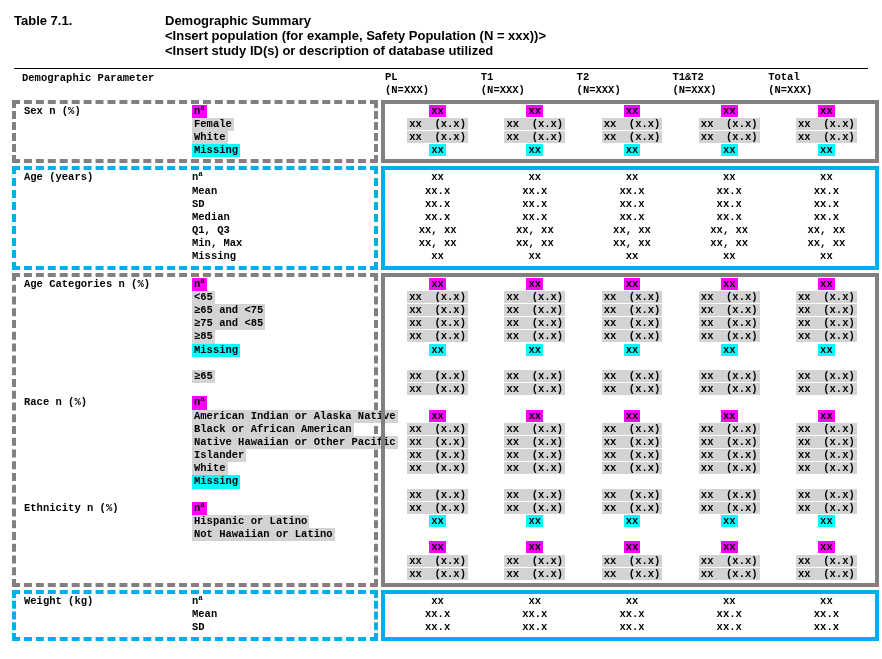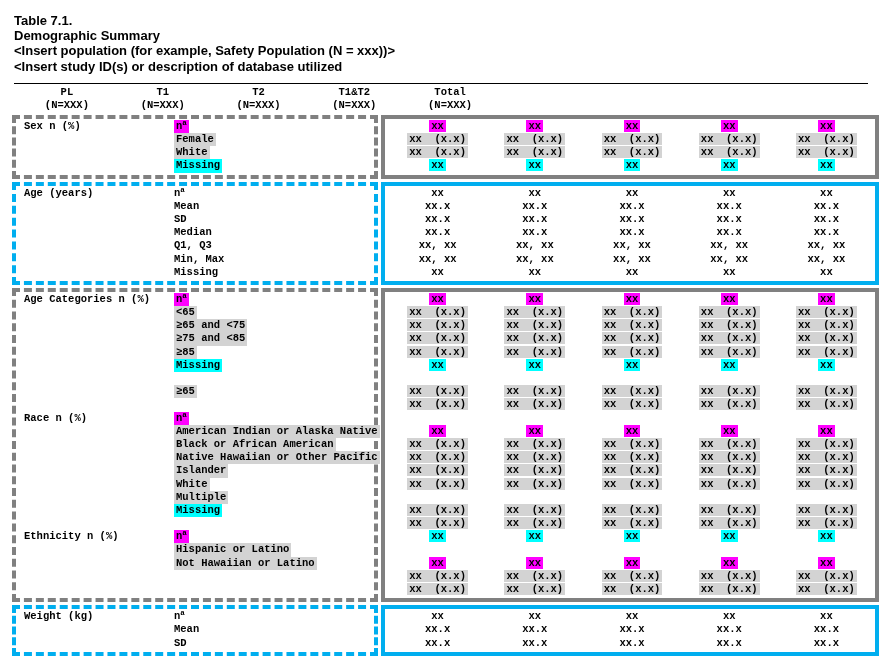--- a/index.html
+++ b/index.html
@@ -5,37 +5,37 @@
   * { margin:0; padding:0; box-sizing:border-box; }
   body { background:#fff; }
   .page {
     width:882px; height:659px; background:#ffffff; position:relative;
     overflow:hidden; font-family:"Liberation Mono","DejaVu Sans Mono",monospace;
     color:#000;
   }
   .title-block {
     display:flex; padding:13px 0 0 14px;
     font-family:"Liberation Sans","DejaVu Sans",sans-serif;
-    font-weight:bold; font-size:13px; line-height:15.2px;flex-direction:column;
+    font-weight:bold; font-size:13px; line-height:15.2px;
   }
   .table-number { width:151px; flex:none; }
   .rule { height:1px; background:#000; margin:9px 14px 0 14px; }
   .thead { display:flex; margin-left:12px; margin-top:2px;
            font-weight:bold; font-size:10.5px; }
   .thead-label { width:366px; flex:none; padding:1px 0 0 10px; line-height:13px; white-space:pre; }
   .thead-cols { width:487px; flex:none; margin-left:3px; padding:0 4px;
-                display:grid; grid-template-columns:repeat(5,1fr); text-align:center; }
+                display:grid; grid-template-columns:repeat(5,1fr); text-align:left; }
   .thead-col div { line-height:13px; white-space:pre; }
   .band { display:flex; margin-left:12px; margin-top:3px;
           font-weight:bold; font-size:10.5px; }
   .lbox { width:366px; flex:none; border:4px dashed #808080; padding:1px 0 2px 8px; }
   .dbox { width:498px; flex:none; margin-left:3px; border:4px solid #808080; padding:1px 0 2px 4px; }
   .band-cyan .lbox { border-color:#00AEEF; }
   .band-cyan .dbox { border-color:#00AEEF; }
-  .lrow { display:flex; height:13.2px; line-height:13.2px; white-space:pre; }
+  .lrow { display:flex; height:13.2px; line-height:13.2px; white-space:pre;gap:18px; }
   .lrow .param { width:150px; flex:none; }
   .drow { display:grid; grid-template-columns:repeat(5,1fr);
           height:13.2px; line-height:13.2px; text-align:center; white-space:pre; }
   .hl-m { background:#FF00FF; padding:0 2px; }
   .hl-c { background:#00FFFF; padding:0 2px; }
   .hl-g { background:#D3D3D3; padding:0 2px; }
   sup { font-size:7.5px; vertical-align:super; line-height:0; }
 </style>
 </head>
 <body>
@@ -47,20 +47,21 @@
     <div>
       <div>Demographic Summary</div>
       <div>&lt;Insert population (for example, Safety Population (N = xxx))&gt;</div>
       <div>&lt;Insert study ID(s) or description of database utilized</div>
     </div>
   </div>
 
   <div class="rule"></div>
 
   <div class="thead">
+    <div class="thead-label">Demographic Parameter</div>
     <div class="thead-cols">
         <div class="thead-col">
           <div>PL</div>
           <div>(N=XXX)</div>
         </div>
         <div class="thead-col">
           <div>T1</div>
           <div>(N=XXX)</div>
         </div>
         <div class="thead-col">
@@ -123,21 +124,20 @@
           <div class="lrow"><span class="param"></span><span class="hl-c"><span>Missing</span></span></div>
           <div class="lrow"><span class="param"></span><span><span></span></span></div>
           <div class="lrow"><span class="param"></span><span class="hl-g"><span>≥65</span></span></div>
           <div class="lrow"><span class="param"></span><span><span></span></span></div>
           <div class="lrow"><span class="param">Race n (%)</span><span class="hl-m"><span>n</span><sup>a</sup></span></div>
           <div class="lrow"><span class="param"></span><span class="hl-g"><span>American Indian or Alaska Native</span></span></div>
           <div class="lrow"><span class="param"></span><span class="hl-g"><span>Black or African American</span></span></div>
           <div class="lrow"><span class="param"></span><span class="hl-g"><span>Native Hawaiian or Other Pacific</span></span></div>
           <div class="lrow"><span class="param"></span><span class="hl-g"><span>Islander</span></span></div>
           <div class="lrow"><span class="param"></span><span class="hl-g"><span>White</span></span></div>
-          <div class="lrow"><span class="param"></span><span class="hl-g"><span>Multiple</span></span></div>
           <div class="lrow"><span class="param"></span><span class="hl-c"><span>Missing</span></span></div>
           <div class="lrow"><span class="param"></span><span><span></span></span></div>
           <div class="lrow"><span class="param">Ethnicity n (%)</span><span class="hl-m"><span>n</span><sup>a</sup></span></div>
           <div class="lrow"><span class="param"></span><span class="hl-g"><span>Hispanic or Latino</span></span></div>
           <div class="lrow"><span class="param"></span><span class="hl-g"><span>Not Hawaiian or Latino</span></span></div>
         </div>
         <div class="dbox">
           <div class="drow"><div class="dcell"><span class="hl-m">xx</span></div><div class="dcell"><span class="hl-m">xx</span></div><div class="dcell"><span class="hl-m">xx</span></div><div class="dcell"><span class="hl-m">xx</span></div><div class="dcell"><span class="hl-m">xx</span></div></div>
           <div class="drow"><div class="dcell"><span class="hl-g">xx  (x.x)</span></div><div class="dcell"><span class="hl-g">xx  (x.x)</span></div><div class="dcell"><span class="hl-g">xx  (x.x)</span></div><div class="dcell"><span class="hl-g">xx  (x.x)</span></div><div class="dcell"><span class="hl-g">xx  (x.x)</span></div></div>
           <div class="drow"><div class="dcell"><span class="hl-g">xx  (x.x)</span></div><div class="dcell"><span class="hl-g">xx  (x.x)</span></div><div class="dcell"><span class="hl-g">xx  (x.x)</span></div><div class="dcell"><span class="hl-g">xx  (x.x)</span></div><div class="dcell"><span class="hl-g">xx  (x.x)</span></div></div>

